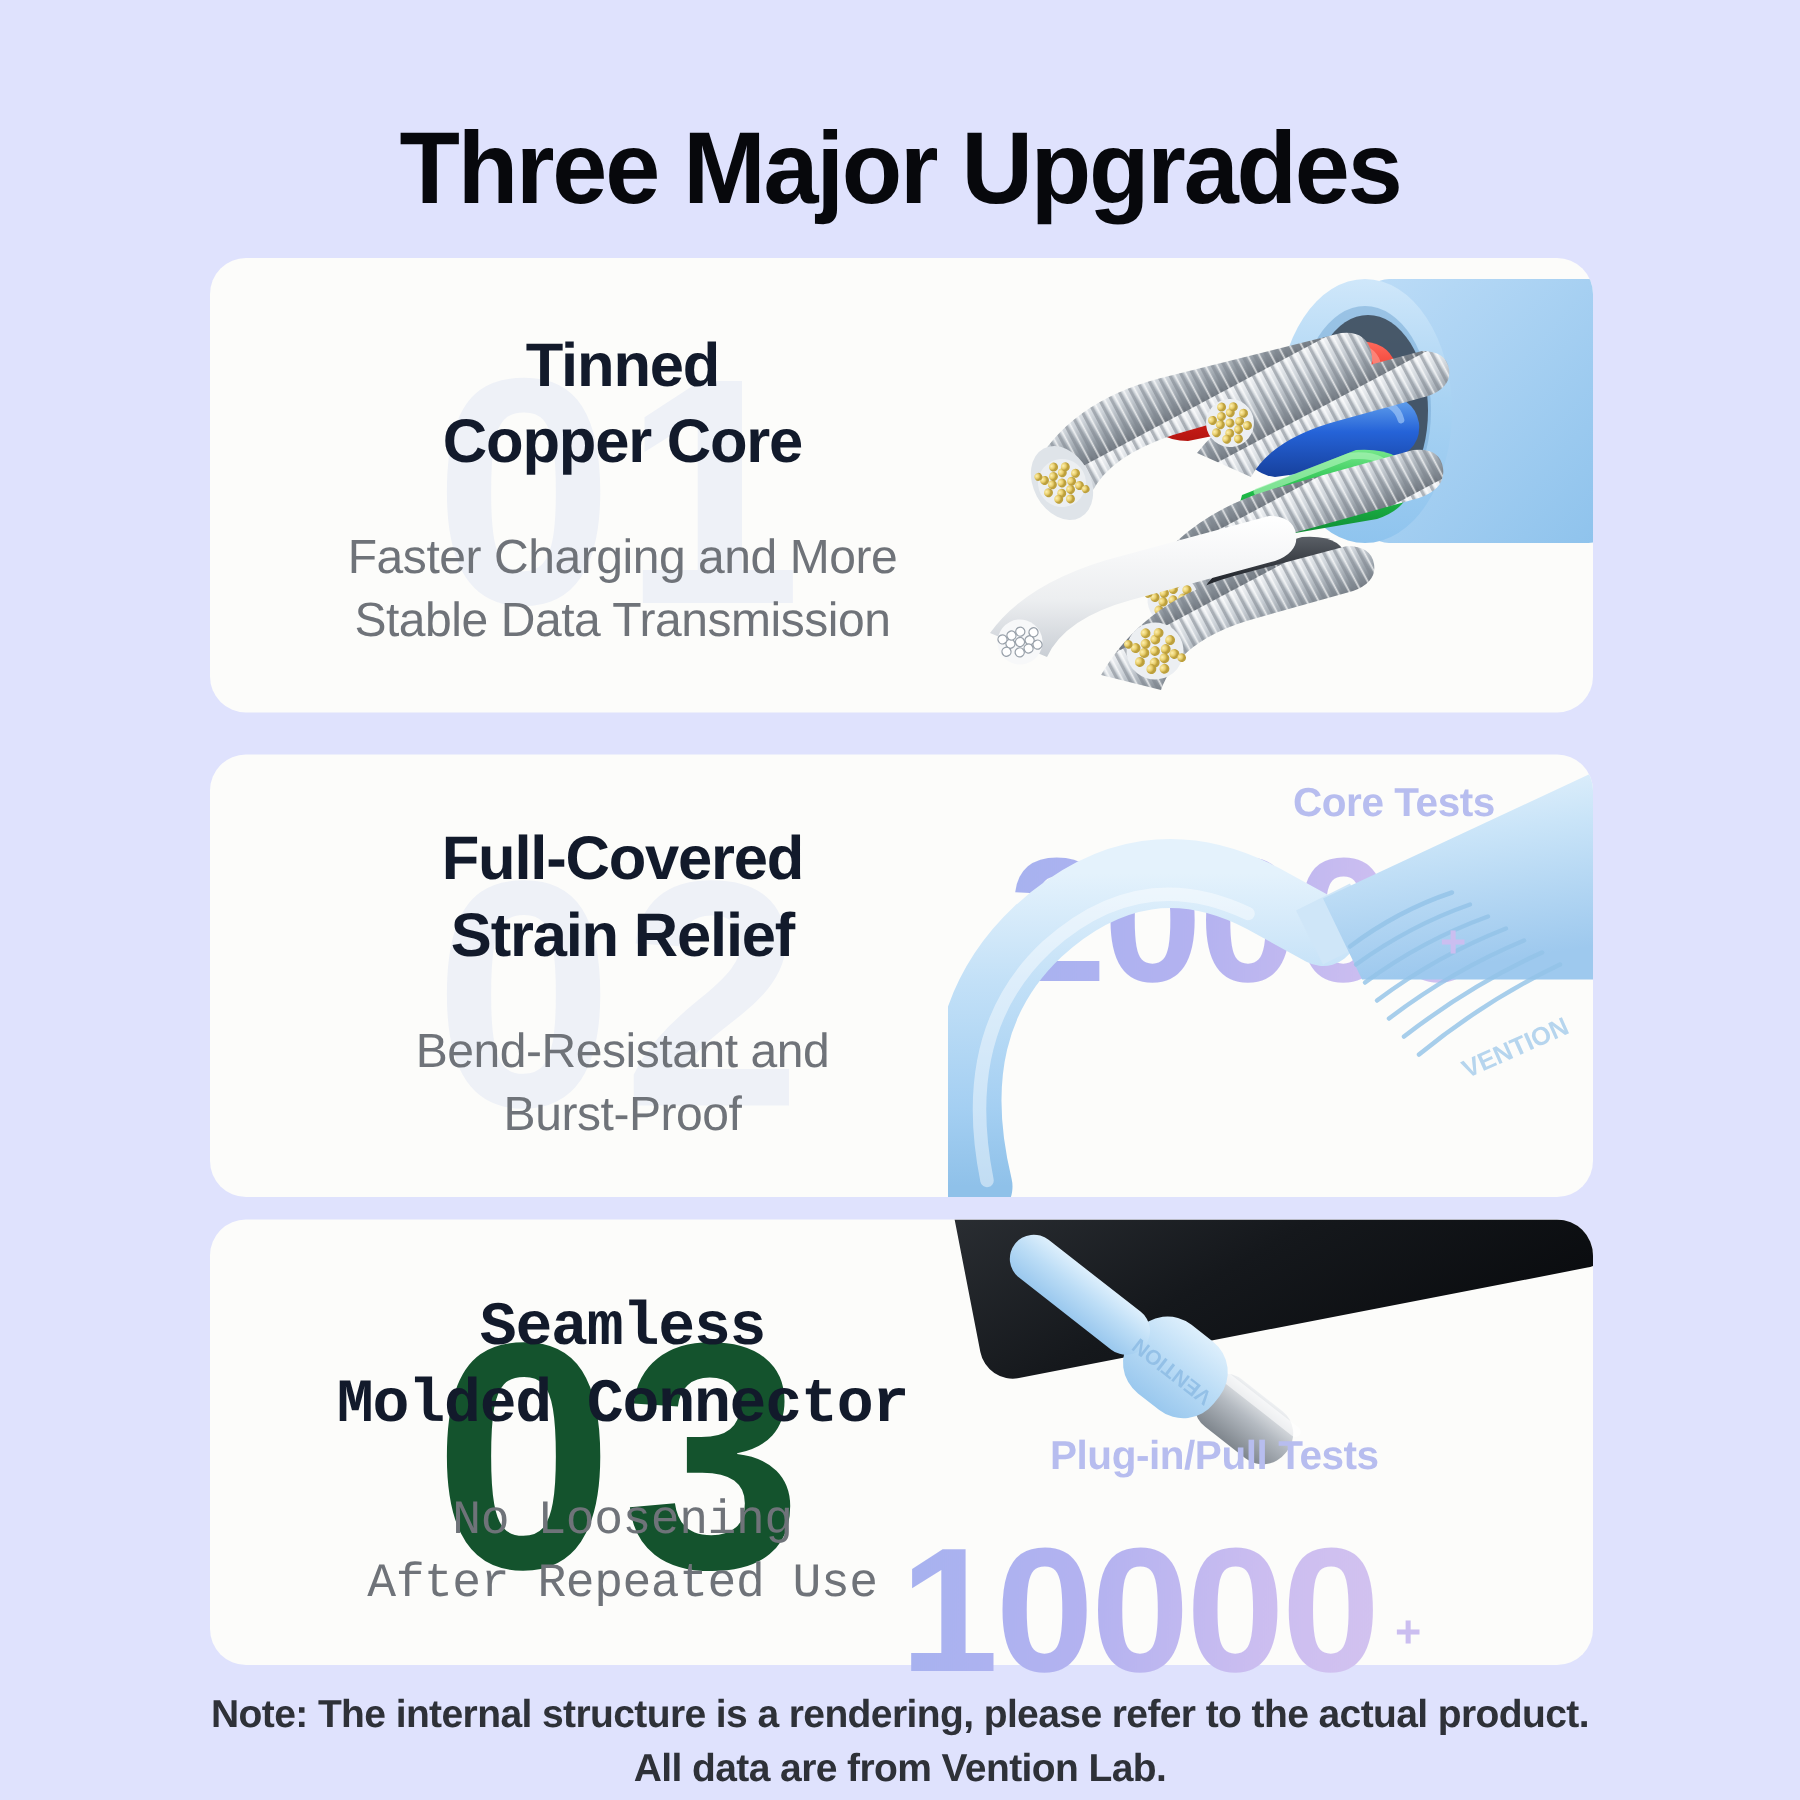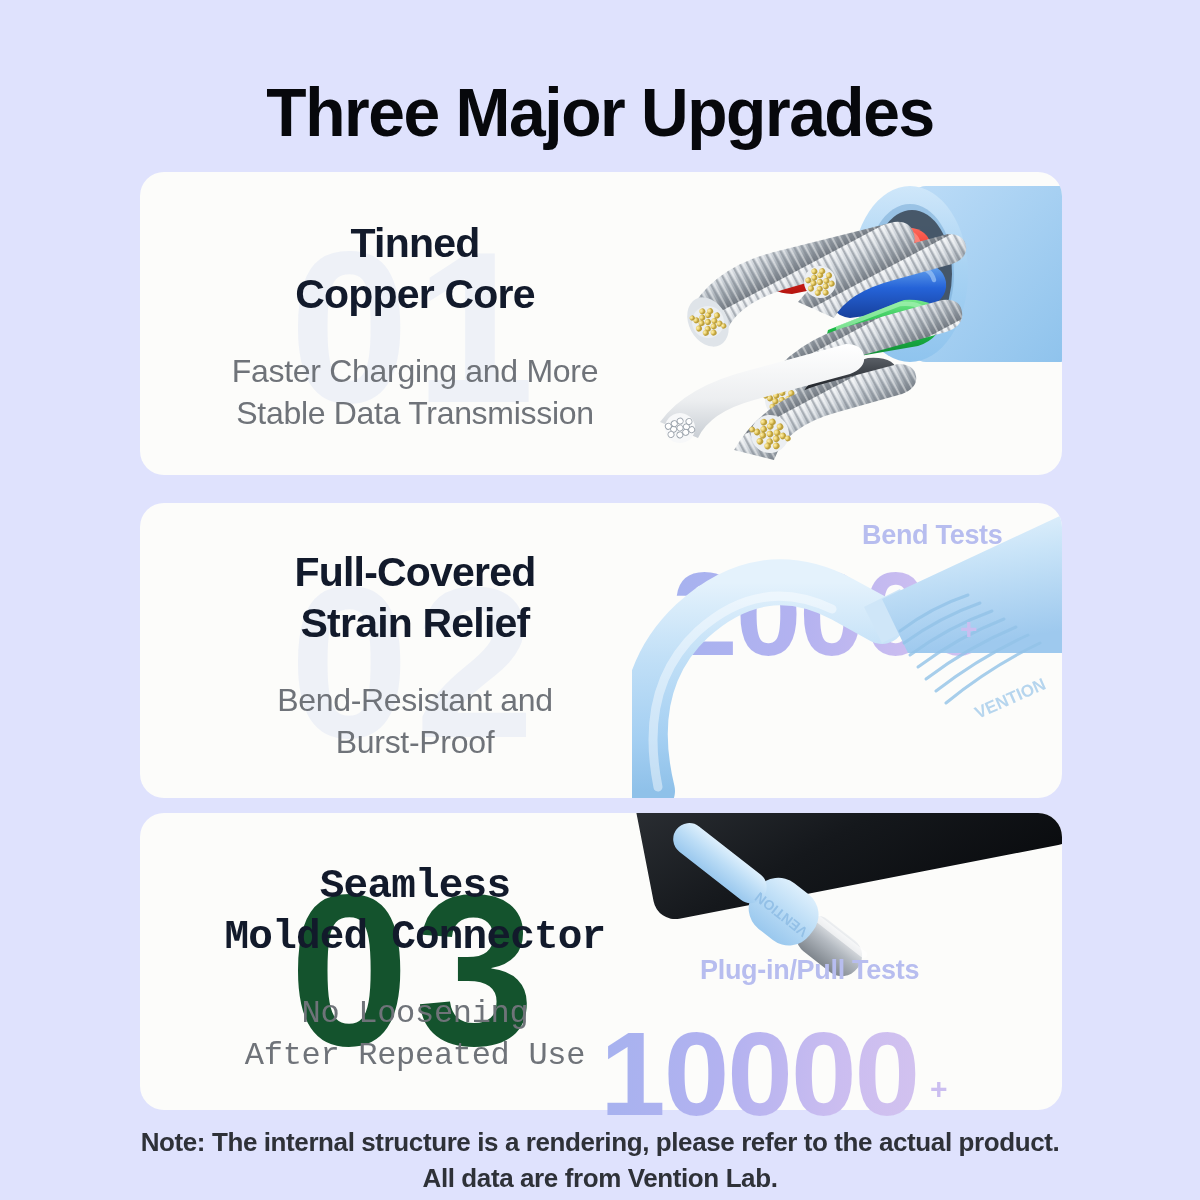--- a/index.html
+++ b/index.html
@@ -415,21 +415,21 @@
       <path d="M294 176 Q336 144 384 124"></path>
       <path d="M304 188 Q348 154 396 132"></path>
       <path d="M314 200 Q358 164 408 140"></path>
     </g>
 
     <text x="346" y="216" font-family="'Liberation Sans', sans-serif" font-size="17" font-weight="bold" fill="#9fc9ea" opacity="0.75" transform="rotate(-24 346 216)">VENTION</text>
   </svg>
 
 </div>
 
-<div class="stat-label" id="c2-label">Bend Tests</div>
+<div class="stat-label" id="c2-label">Core Tests</div>
 <div class="stat-number" id="c2-number">20000</div>
 <div class="stat-plus" id="c2-plus">+</div>
 
 <div class="card" id="card-3">
 
   <div class="watermark">03</div>
 
   <div class="text-block">
     <div class="card-heading">Seamless
 Molded Connector</div>

